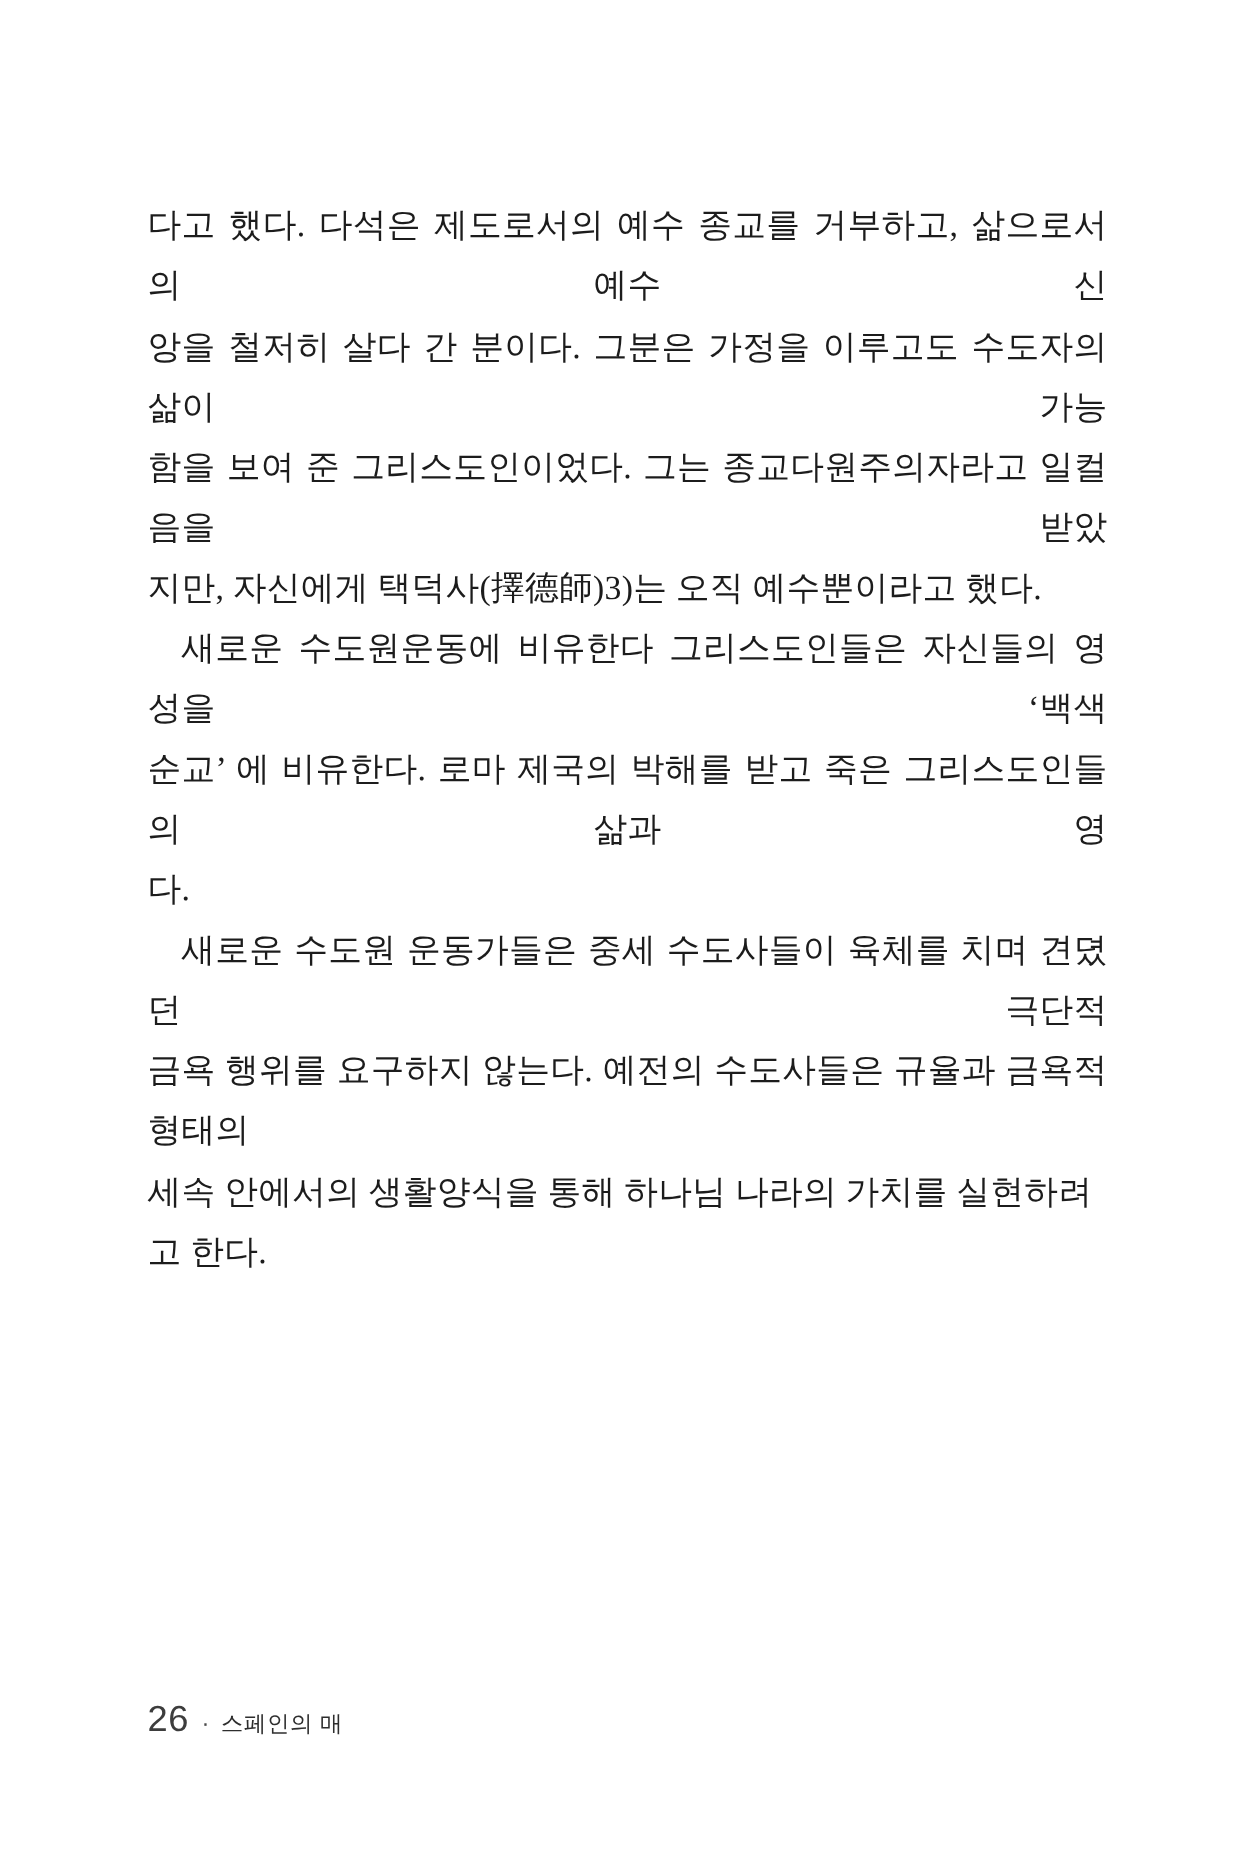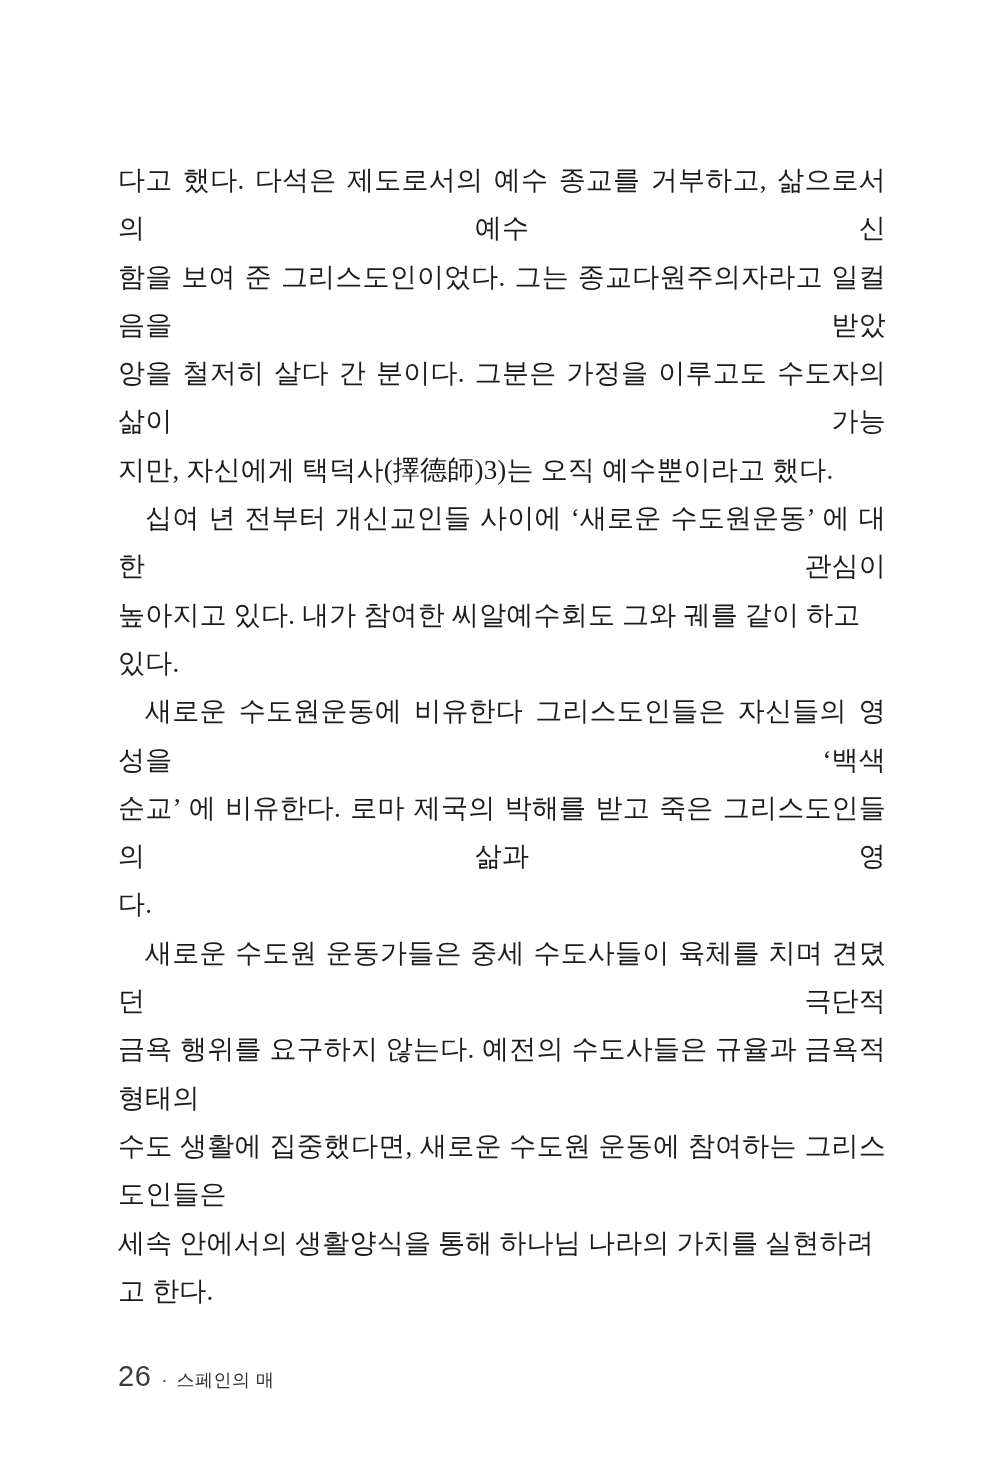--- a/index.html
+++ b/index.html
@@ -60,37 +60,32 @@
   }
 </style>
 </head>
 <body>
 
 <div class="page">
   <div class="text-block">
     <div id="paragraphs">
         <div class="para">
           <div class="line just">다고 했다. 다석은 제도로서의 예수 종교를 거부하고, 삶으로서의 예수 신</div>
+          <div class="line just">앙을 철저히 살다 간 분이다. 그분은 가정을 이루고도 수도자의 삶이 가능</div>
           <div class="line just">함을 보여 준 그리스도인이었다. 그는 종교다원주의자라고 일컬음을 받았</div>
-          <div class="line just">앙을 철저히 살다 간 분이다. 그분은 가정을 이루고도 수도자의 삶이 가능</div>
           <div class="line">지만, 자신에게 택덕사(擇德師)3)는 오직 예수뿐이라고 했다.</div>
-        </div>
-        <div class="para">
-          <div class="line just ind">십여 년 전부터 개신교인들 사이에 ‘새로운 수도원운동’ 에 대한 관심이</div>
-          <div class="line">높아지고 있다. 내가 참여한 씨알예수회도 그와 궤를 같이 하고 있다.</div>
         </div>
         <div class="para">
           <div class="line just ind">새로운 수도원운동에 비유한다 그리스도인들은 자신들의 영성을 ‘백색</div>
           <div class="line just">순교’ 에 비유한다. 로마 제국의 박해를 받고 죽은 그리스도인들의 삶과 영</div>
           <div class="line">다.</div>
         </div>
         <div class="para">
           <div class="line just ind">새로운 수도원 운동가들은 중세 수도사들이 육체를 치며 견뎠던 극단적</div>
           <div class="line just">금욕 행위를 요구하지 않는다. 예전의 수도사들은 규율과 금욕적 형태의</div>
-          <div class="line just">수도 생활에 집중했다면, 새로운 수도원 운동에 참여하는 그리스도인들은</div>
           <div class="line">세속 안에서의 생활양식을 통해 하나님 나라의 가치를 실현하려고 한다.</div>
         </div>
       </div>
 
   </div>
   <div class="footer">
     <span class="pagenum">26</span>
     <span class="sep">·</span>
     <span class="booktitle">스페인의 매</span>
   </div>

